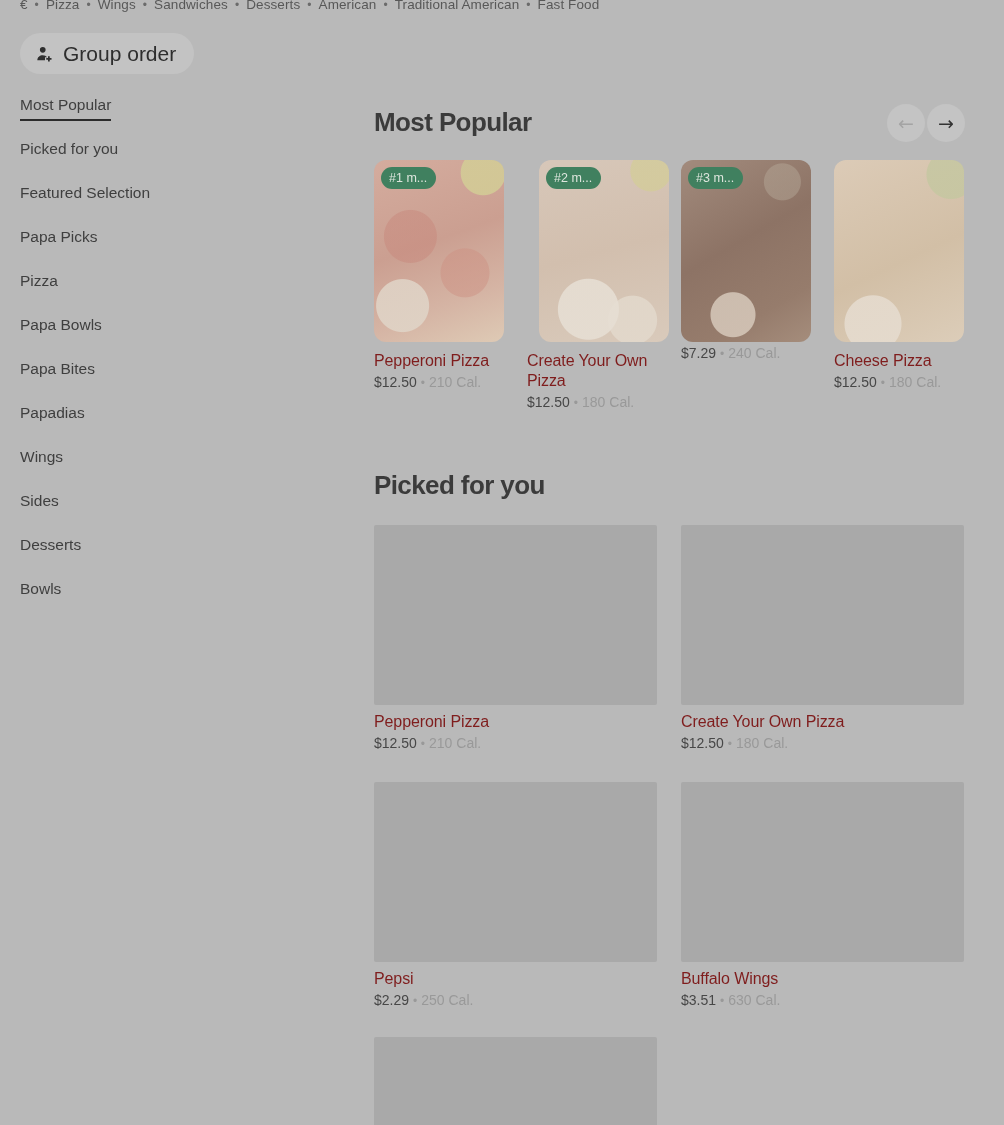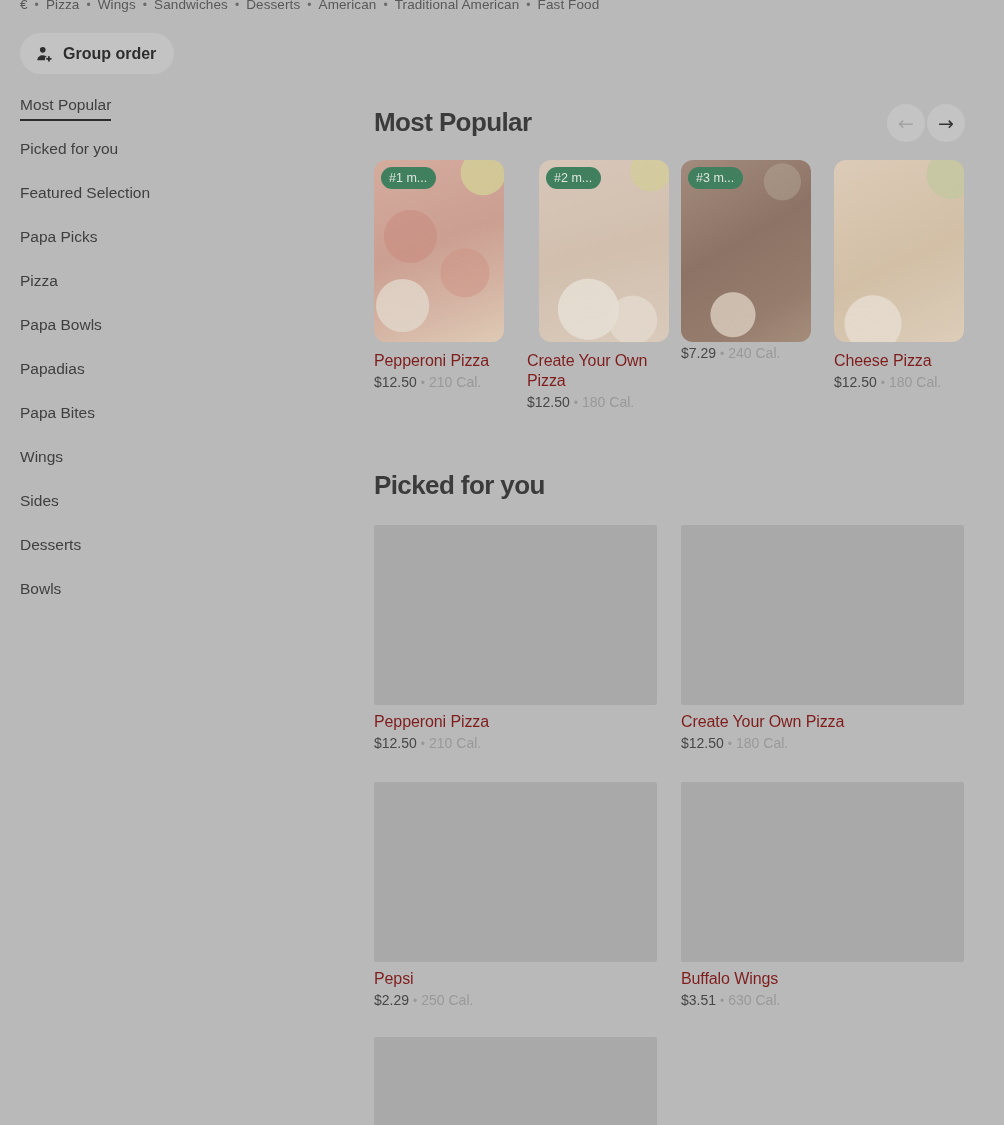--- a/index.html
+++ b/index.html
@@ -19,21 +19,21 @@
   }
   .breadcrumb .sep { margin:0 7px; color:#6b6b6b; font-size:12px; }
 
   
   .group-order {
     position:absolute; left:20px; top:33px; height:41px;
     display:flex; align-items:center; gap:9px;
     background:#c3c3c3; border:none; border-radius:21px;
     padding:0 18px 0 14px; cursor:pointer;
     font-family:"Liberation Sans", sans-serif;
-    font-size:16px; font-weight:700; color:#2e2e2e;text-align:center;
+    font-size:21px; font-weight:400; color:#2e2e2e;text-align:center;
   }
 
   
   .sidebar { position:absolute; left:20px; top:96px; width:330px; list-style:none; }
   .sidebar li { height:44px; font-size:15.5px; font-weight:500; color:#3f3f3f; cursor:pointer; }
   .sidebar li span { display:inline-block; padding-bottom:5px; }
   .sidebar li.active span { border-bottom:2px solid #2c2c2c; }
 
   
   .section-title {
@@ -126,22 +126,22 @@
     <span>Group order</span>
   </button>
 
   <ul class="sidebar">
     <li class="active"><span>Most Popular</span></li>
     <li><span>Picked for you</span></li>
     <li><span>Featured Selection</span></li>
     <li><span>Papa Picks</span></li>
     <li><span>Pizza</span></li>
     <li><span>Papa Bowls</span></li>
+    <li><span>Papa Bites</span></li>
     <li><span>Papadias</span></li>
-    <li><span>Papa Bites</span></li>
     <li><span>Wings</span></li>
     <li><span>Sides</span></li>
     <li><span>Desserts</span></li>
     <li><span>Bowls</span></li>
   </ul>
 
   <h2 class="section-title" id="title-most-popular">Most Popular</h2>
 
   <button class="arrow-btn" id="arrow-prev"><span>←</span></button>
   <button class="arrow-btn" id="arrow-next"><span>→</span></button>

